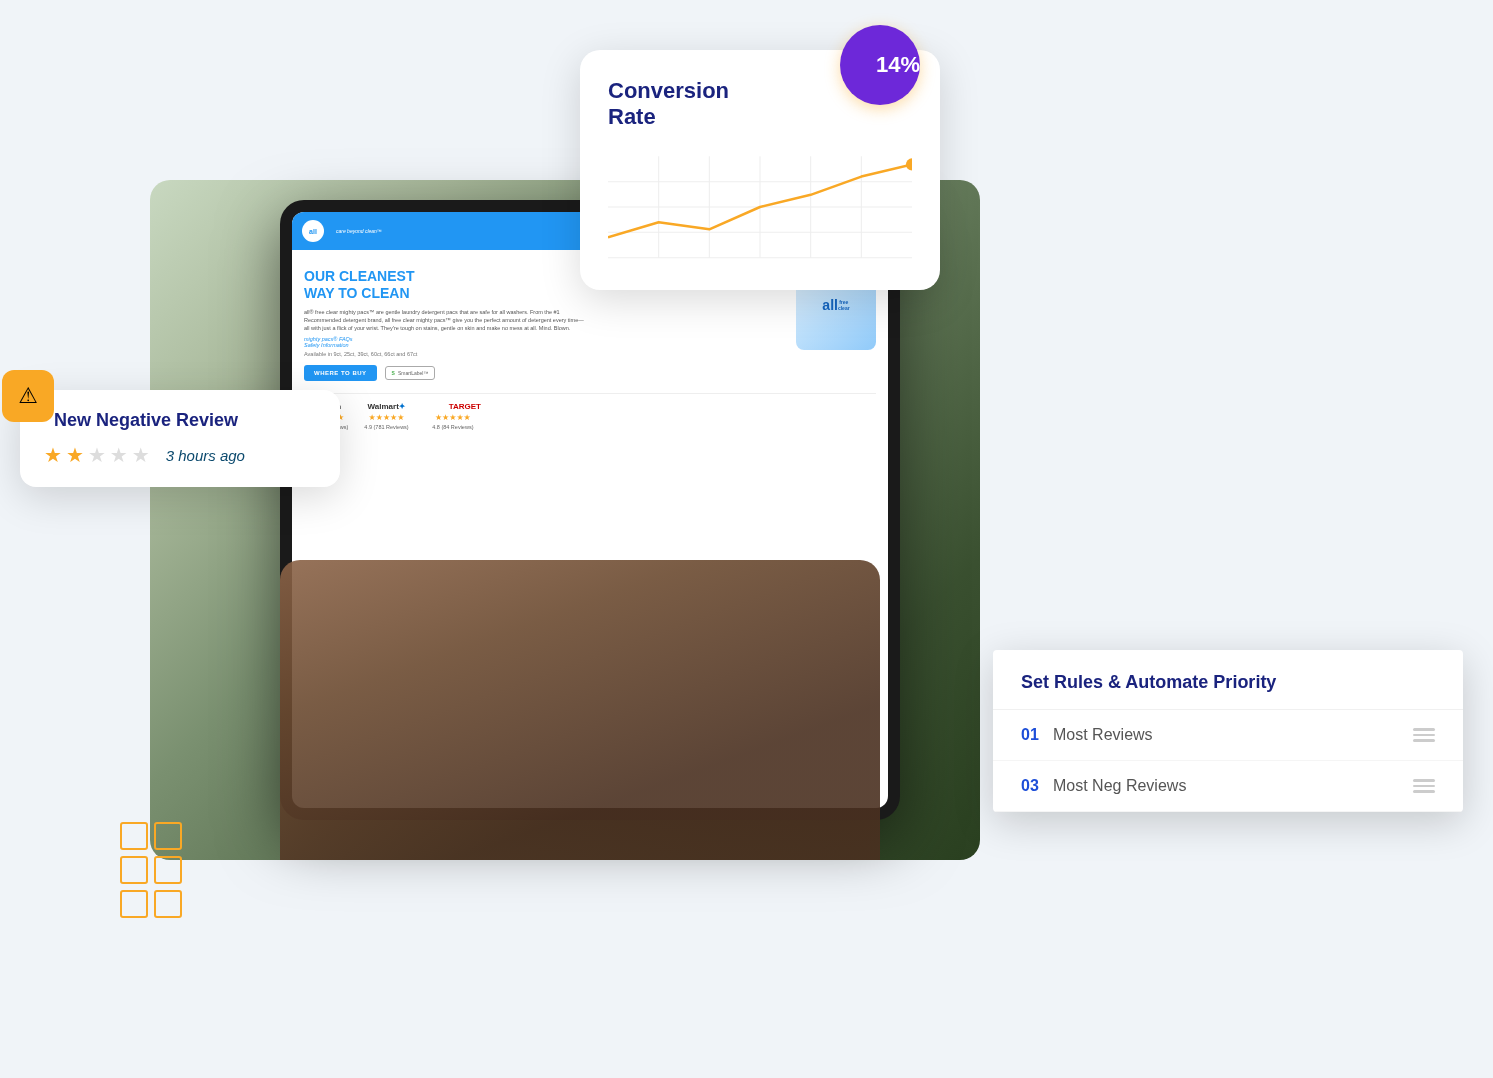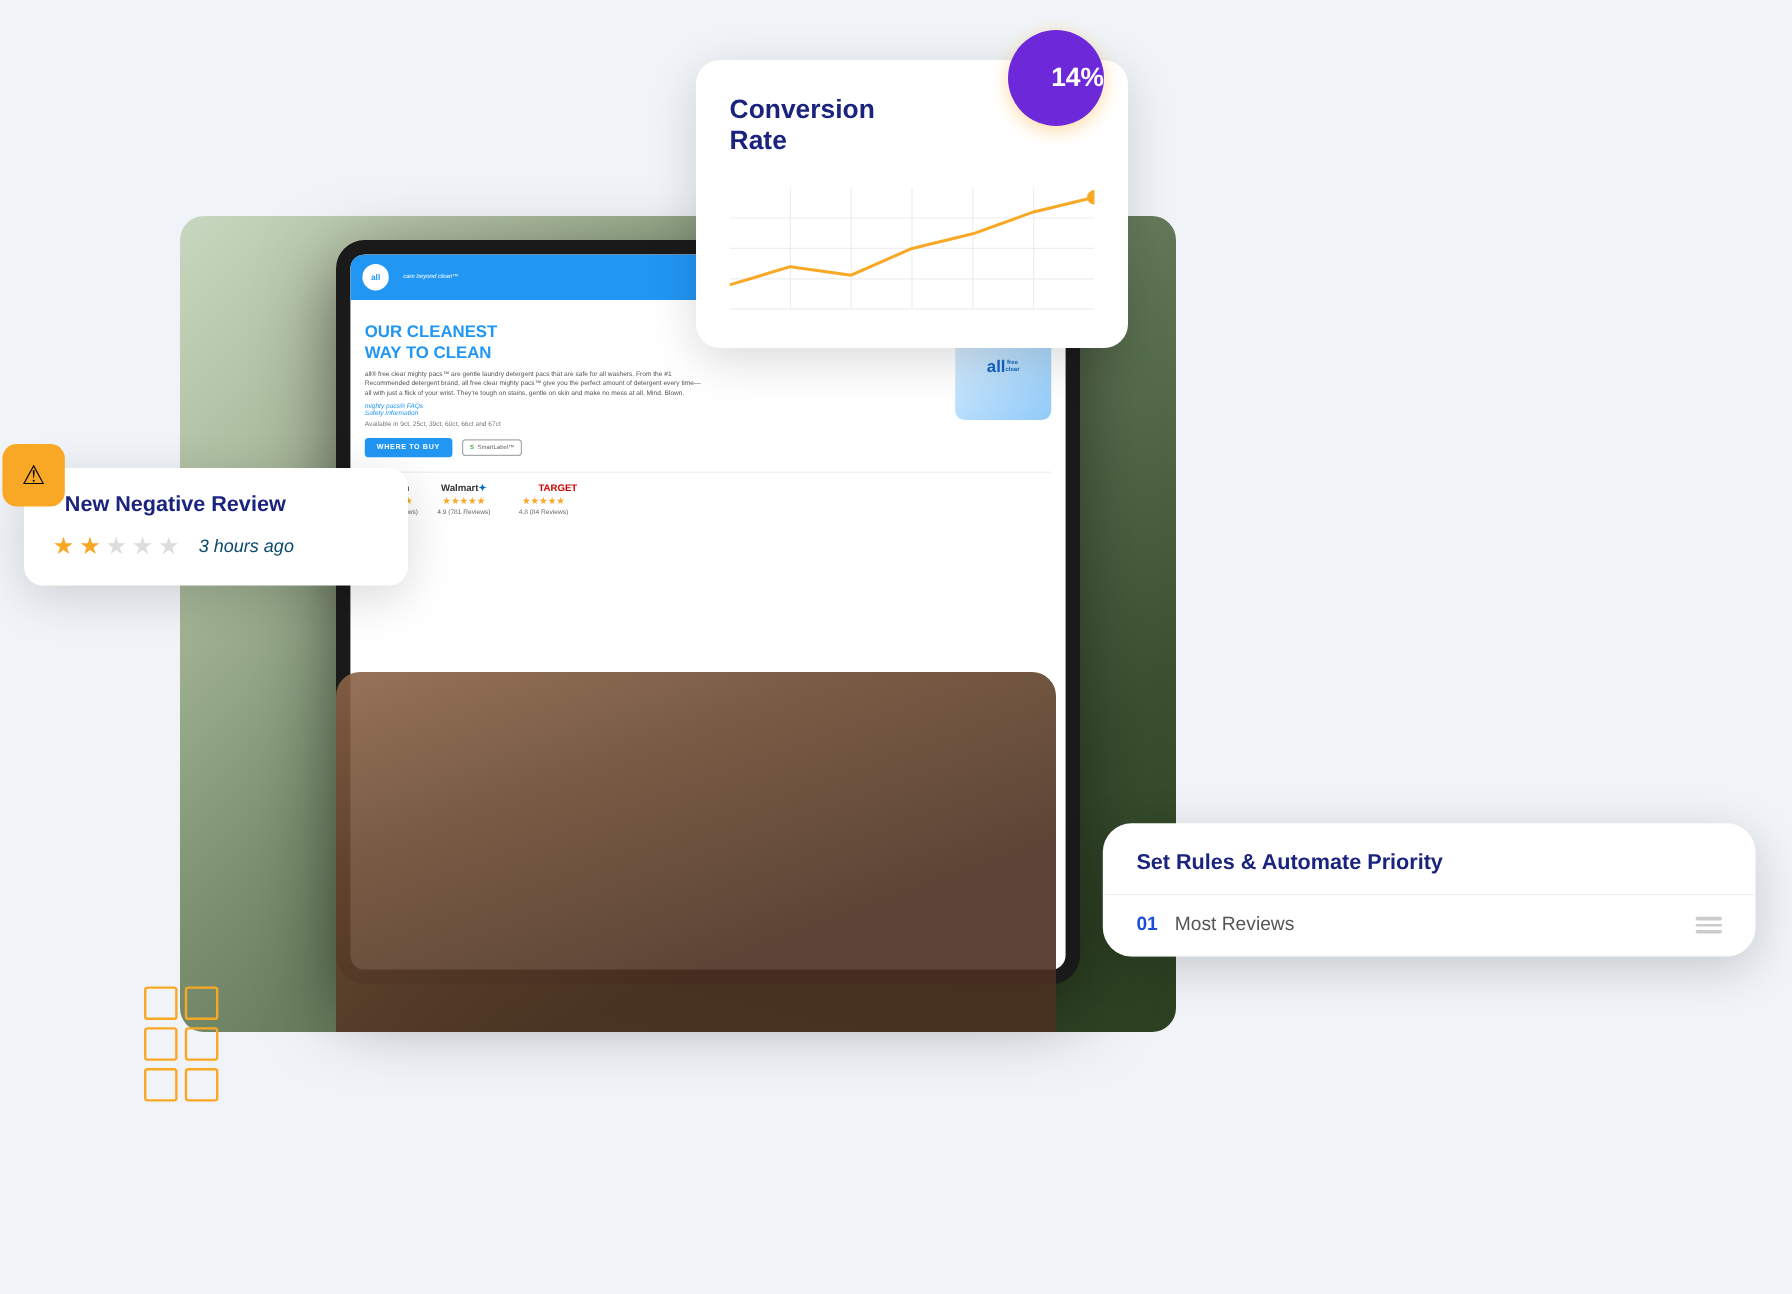--- a/index.html
+++ b/index.html
@@ -337,25 +337,25 @@
     .grid-square {
       width: 28px;
       height: 28px;
       border: 2.5px solid #f9a825;
       border-radius: 3px;
     }
 
     
     .card-rules {
       position: absolute;
-      top: 686px;
+      top: 650px;
       right: 30px;
-      width: 544px;
+      width: 470px;
       background: #fff;
-      border-radius: 24px;
+      border-radius: 4px;
       box-shadow: 0 10px 40px rgba(0,0,0,0.18);
       overflow: hidden;
       z-index: 20;
     }
 
     .rules-header {
       padding: 22px 28px 16px 28px;
       border-bottom: 1px solid #f0f0f0;
     }
 
@@ -561,13 +561,22 @@
   </div>
   <div class="rules-row">
     <span class="rules-number">01</span>
     <span class="rules-label">Most Reviews</span>
     <div class="rules-handle">
       <div class="handle-line"></div>
       <div class="handle-line"></div>
       <div class="handle-line"></div>
     </div>
   </div>
+  <div class="rules-row">
+    <span class="rules-number">03</span>
+    <span class="rules-label">Most Neg Reviews</span>
+    <div class="rules-handle">
+      <div class="handle-line"></div>
+      <div class="handle-line"></div>
+      <div class="handle-line"></div>
+    </div>
+  </div>
 </div>
 
 </body></html>

